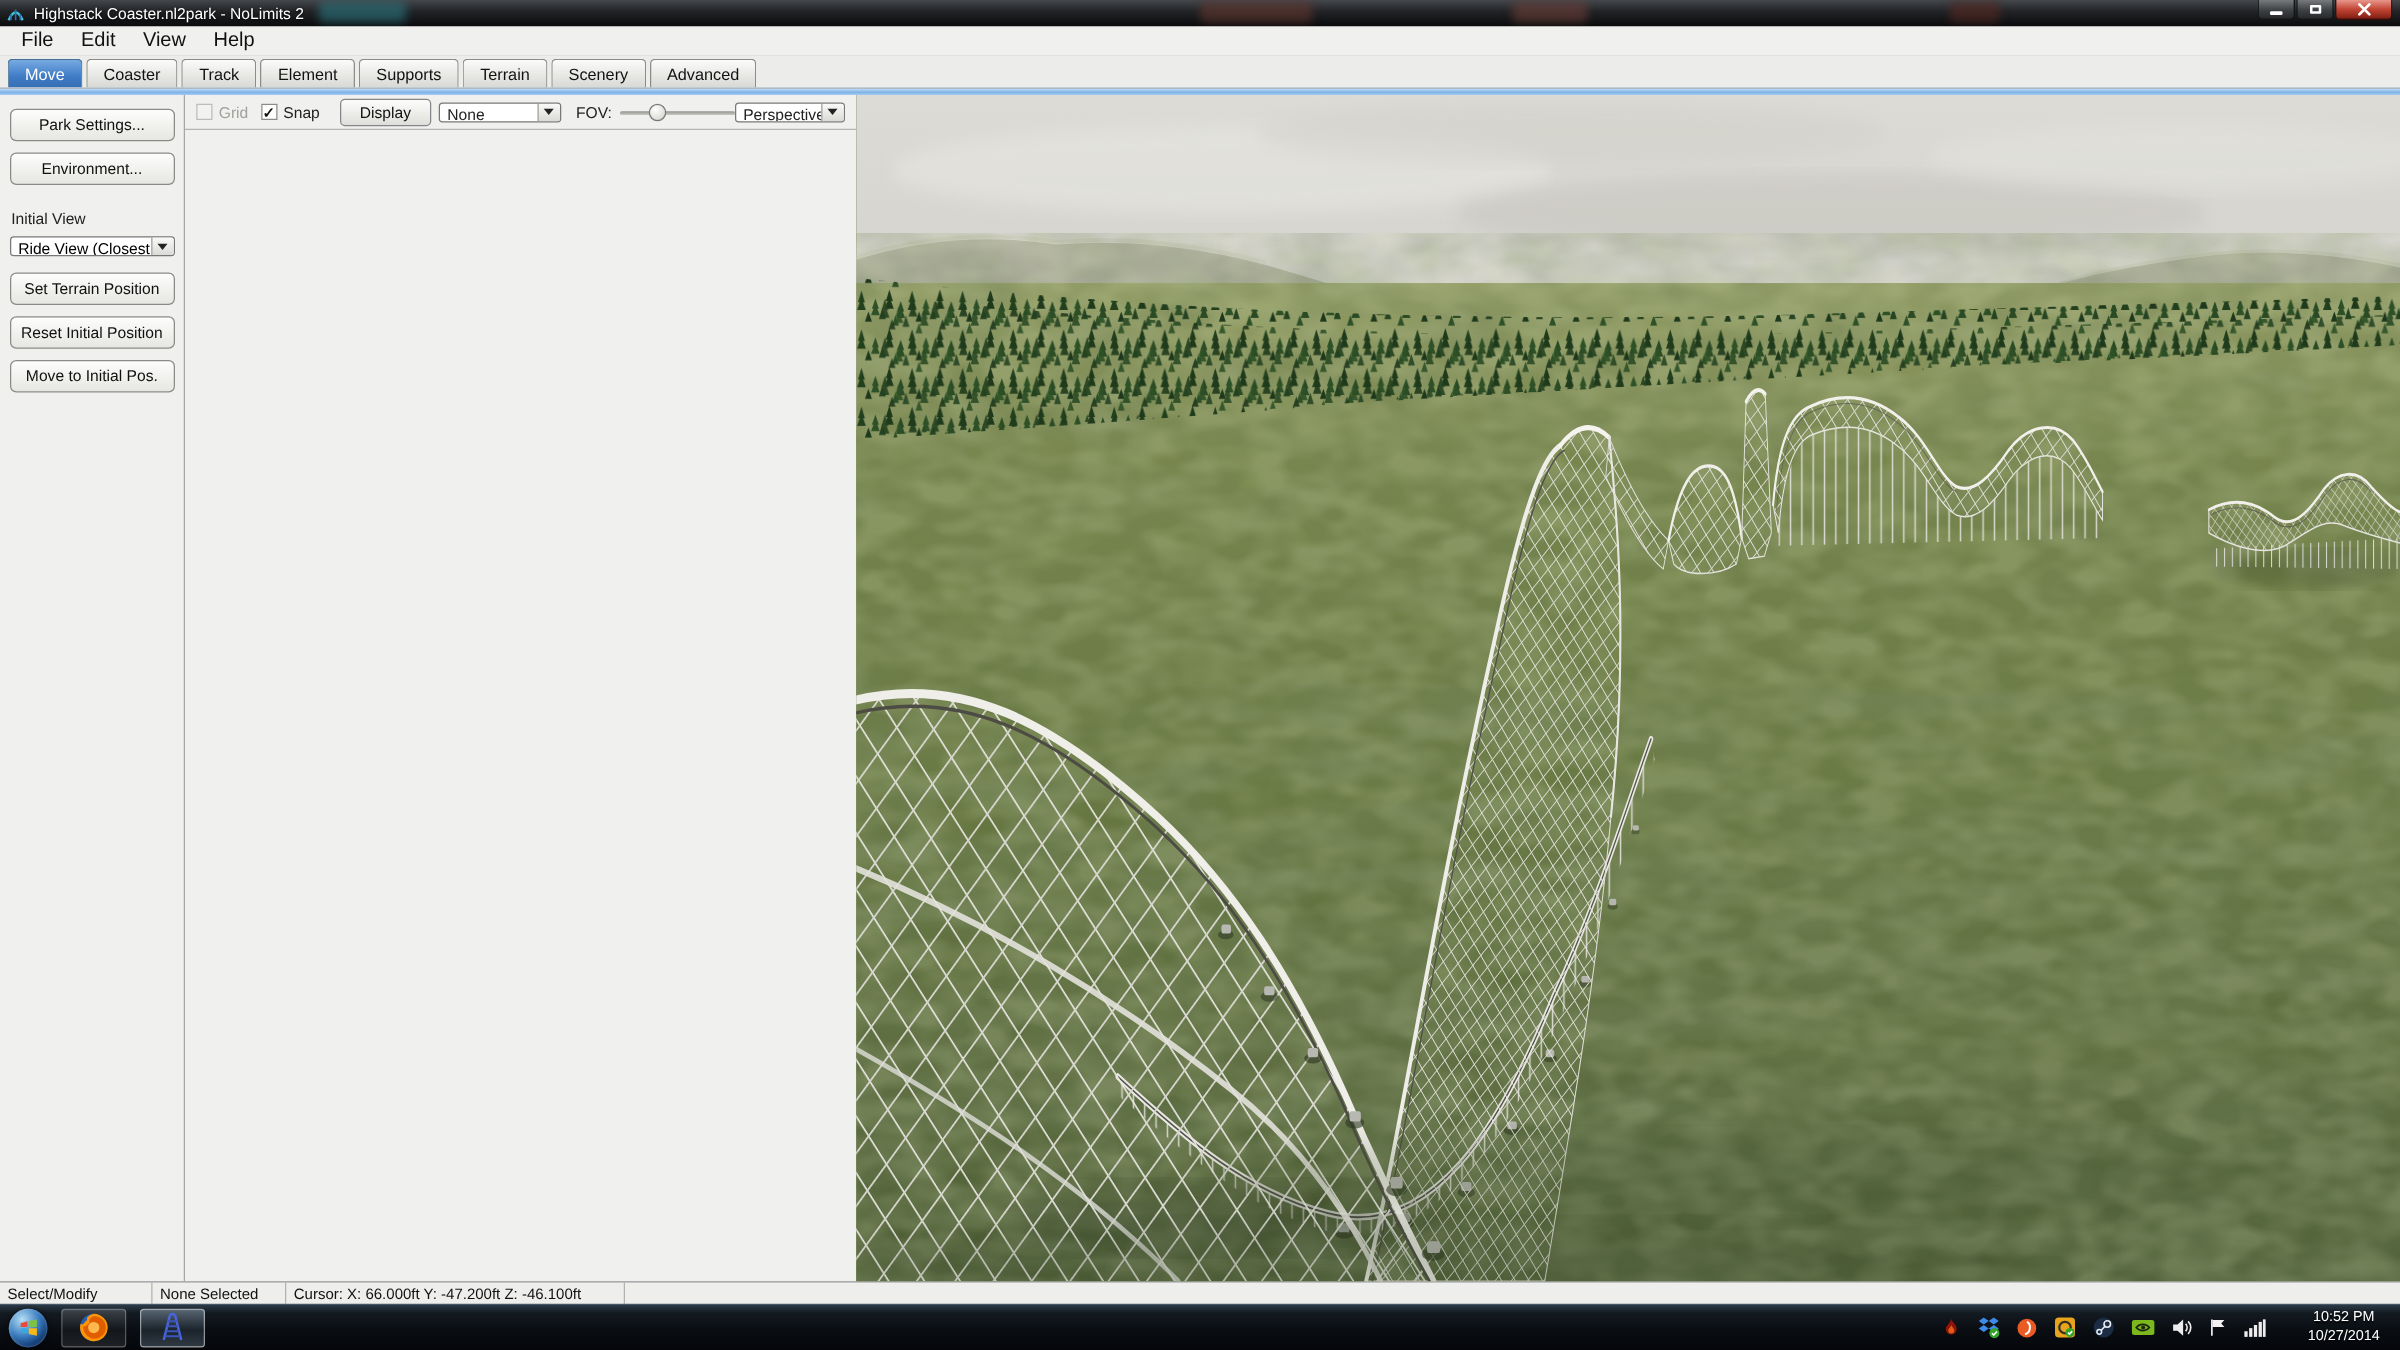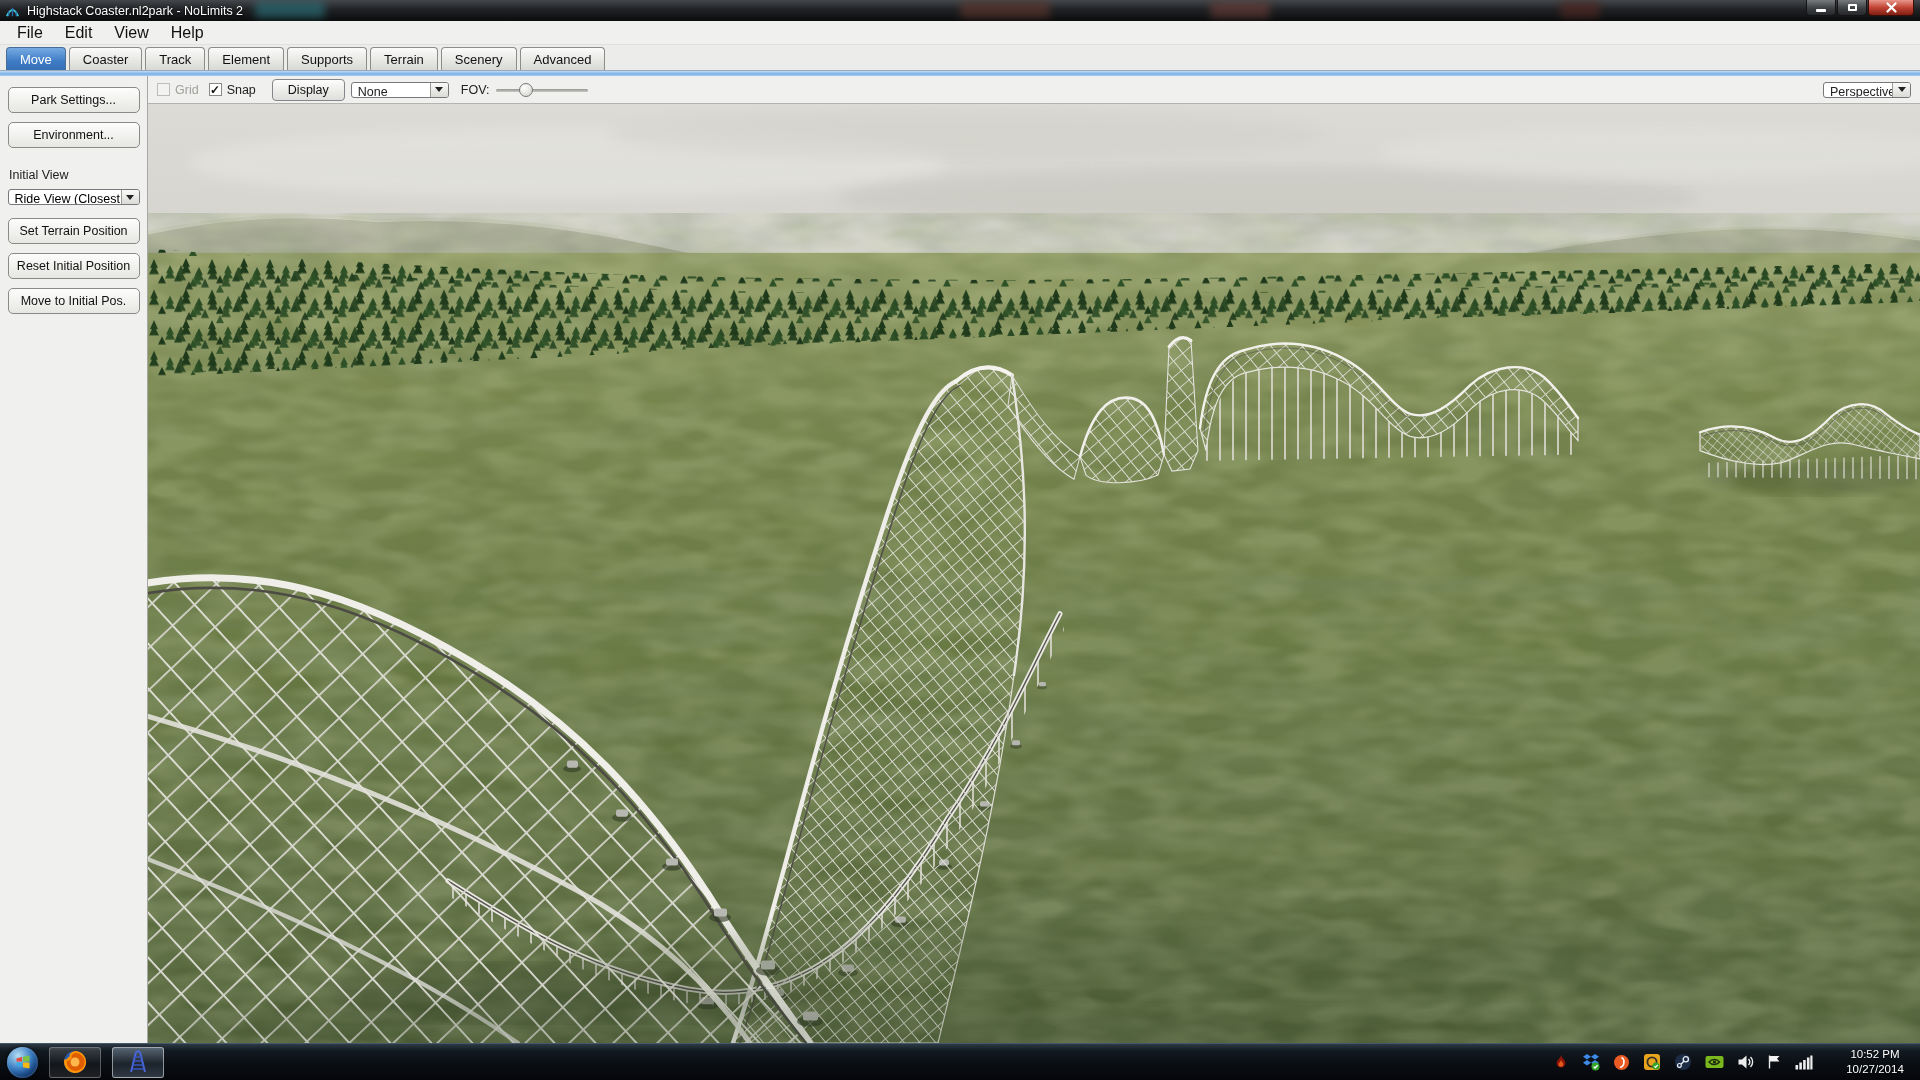--- a/index.html
+++ b/index.html
@@ -37,21 +37,21 @@
 
   
   .contentrow { flex:1 1 auto; display:flex; min-height:0; }
   .leftpanel { width:148px; flex:0 0 148px; background:#f0f0ee; border-right:1px solid #a6a6a2; padding-top:11px; }
   .pbutton { display:block; width:132px; margin:0 auto 9px auto; padding:5px 0; text-align:center;
     font-size:12.5px; color:#111; border:1px solid #8a8a86; border-radius:5px;
     background:linear-gradient(#fdfdfc, #e6e6e2); }
   .plabel { font-size:12.5px; color:#222; margin:20px 0 7px 9px; }
   .pcombo { width:132px; margin:0 auto 13px auto; }
 
-  .rightcol { flex:1 1 auto; display:flex; flex-direction:column; min-width:0; }
+  .rightcol { flex:1 1 auto; display:flex; flex-direction:row; min-width:0; }
 
   
   .toolbar { height:28px; flex:0 0 28px; background:#f0f0ee; border-bottom:1px solid #b4b4b0;
     display:flex; align-items:center; padding-left:9px; font-size:12.5px; color:#222; }
   .cb { width:13px; height:13px; border:1px solid #8a8a86; background:#fff; display:inline-flex;
     align-items:center; justify-content:center; font-size:12px; font-weight:bold; color:#111; }
   .cb.disabled { border-color:#bcbcb8; background:#f2f2f0; }
   .cb-label { margin:0 10px 0 5px; }
   .cb-label.disabled { color:#a0a09c; }
   .tbbutton { padding:3px 15px; margin:0 6px; font-size:12.5px; border:1px solid #86868a; border-radius:4px;
@@ -378,20 +378,26 @@
               <ellipse cx="1000" cy="840" rx="620" ry="34" fill="#3d4e2b" opacity=".22" filter="url(#blurStreak)"></ellipse>
               <ellipse cx="1350" cy="740" rx="480" ry="26" fill="#71814b" opacity=".18" filter="url(#blurStreak)"></ellipse>
               <ellipse cx="700" cy="905" rx="700" ry="30" fill="#35452a" opacity=".25" filter="url(#blurStreak)"></ellipse>
             </g>
           </g>
         </svg>
       </div>
     </div>
   </div>
 
+  <div class="statusbar">
+    <div class="seg s1">Select/Modify</div>
+    <div class="seg s2">None Selected</div>
+    <div class="seg s3">Cursor: X: 66.000ft Y: -47.200ft Z: -46.100ft</div>
+    <div class="seg s4"></div>
+  </div>
 
   <div class="taskbar">
     <div class="orb">
       <svg width="16" height="16" viewBox="0 0 16 16">
         <path d="M1.5 4.5 L7 3 L7 7.5 L1.5 7.5 Z" fill="#e8493a"></path>
         <path d="M8 2.8 L14.5 1.5 L14.5 7.5 L8 7.5 Z" fill="#7dc242"></path>
         <path d="M1.5 8.5 L7 8.5 L7 13 L1.5 11.5 Z" fill="#38a9e4"></path>
         <path d="M8 8.5 L14.5 8.5 L14.5 14.5 L8 13.2 Z" fill="#f5b916"></path>
       </svg>
     </div>

